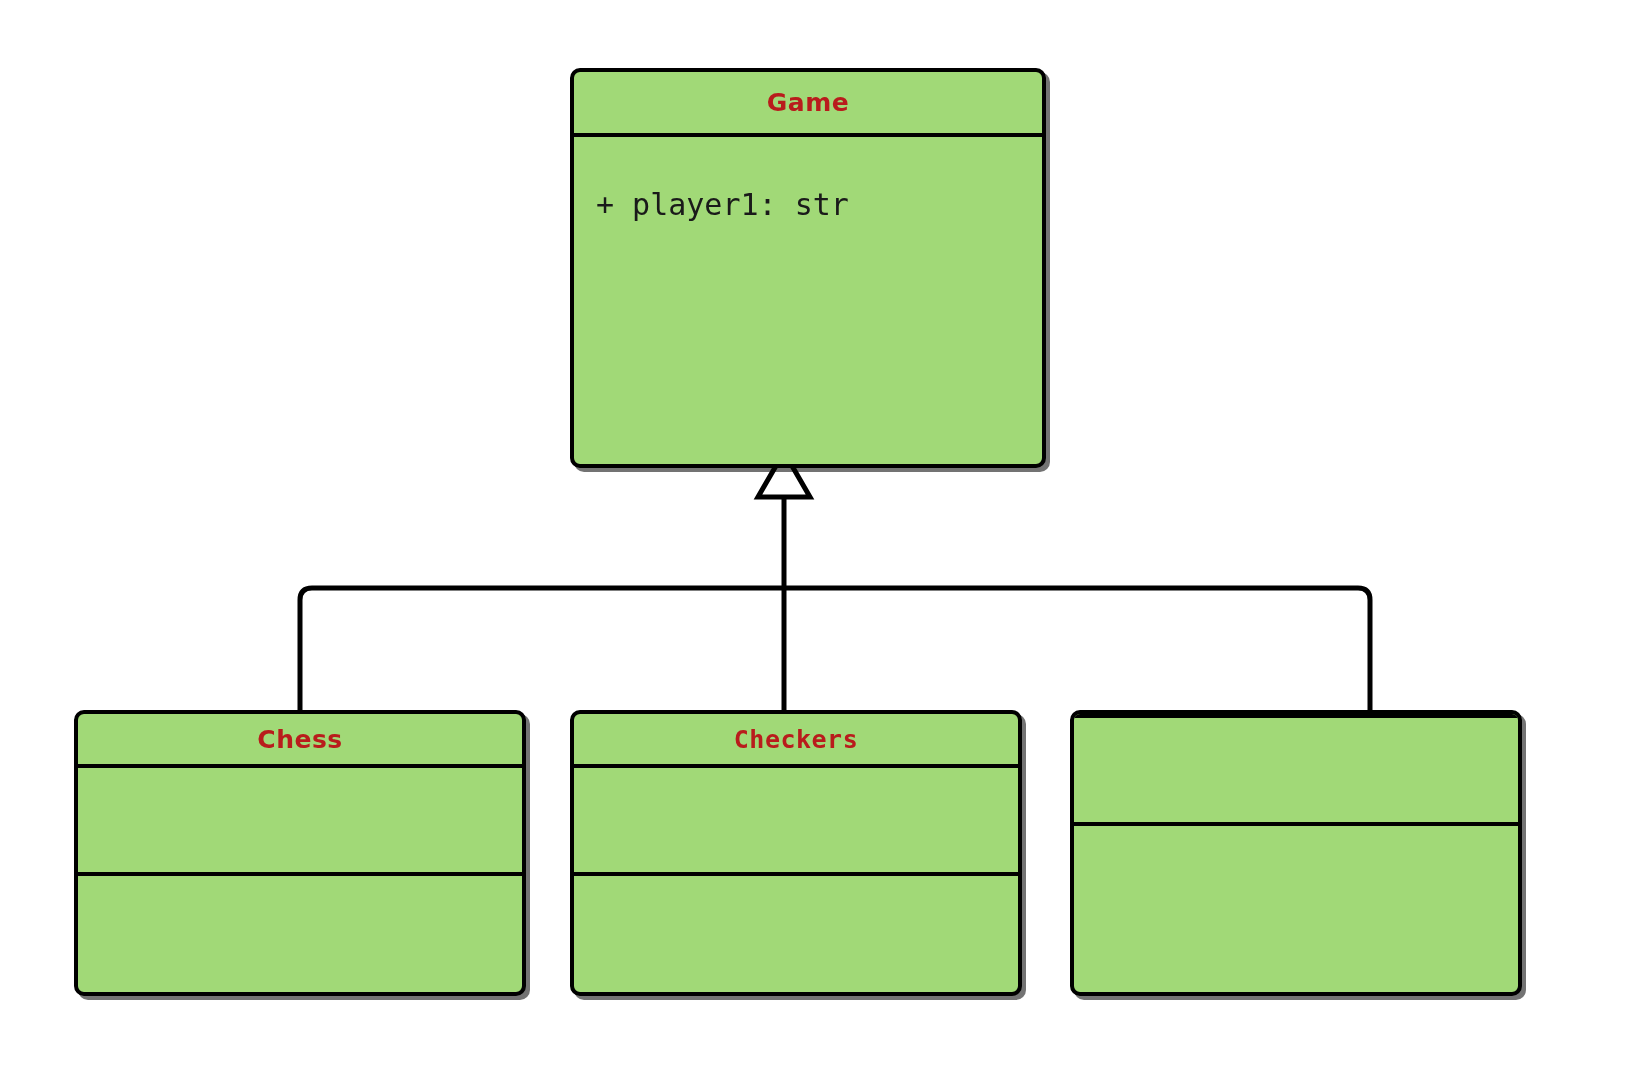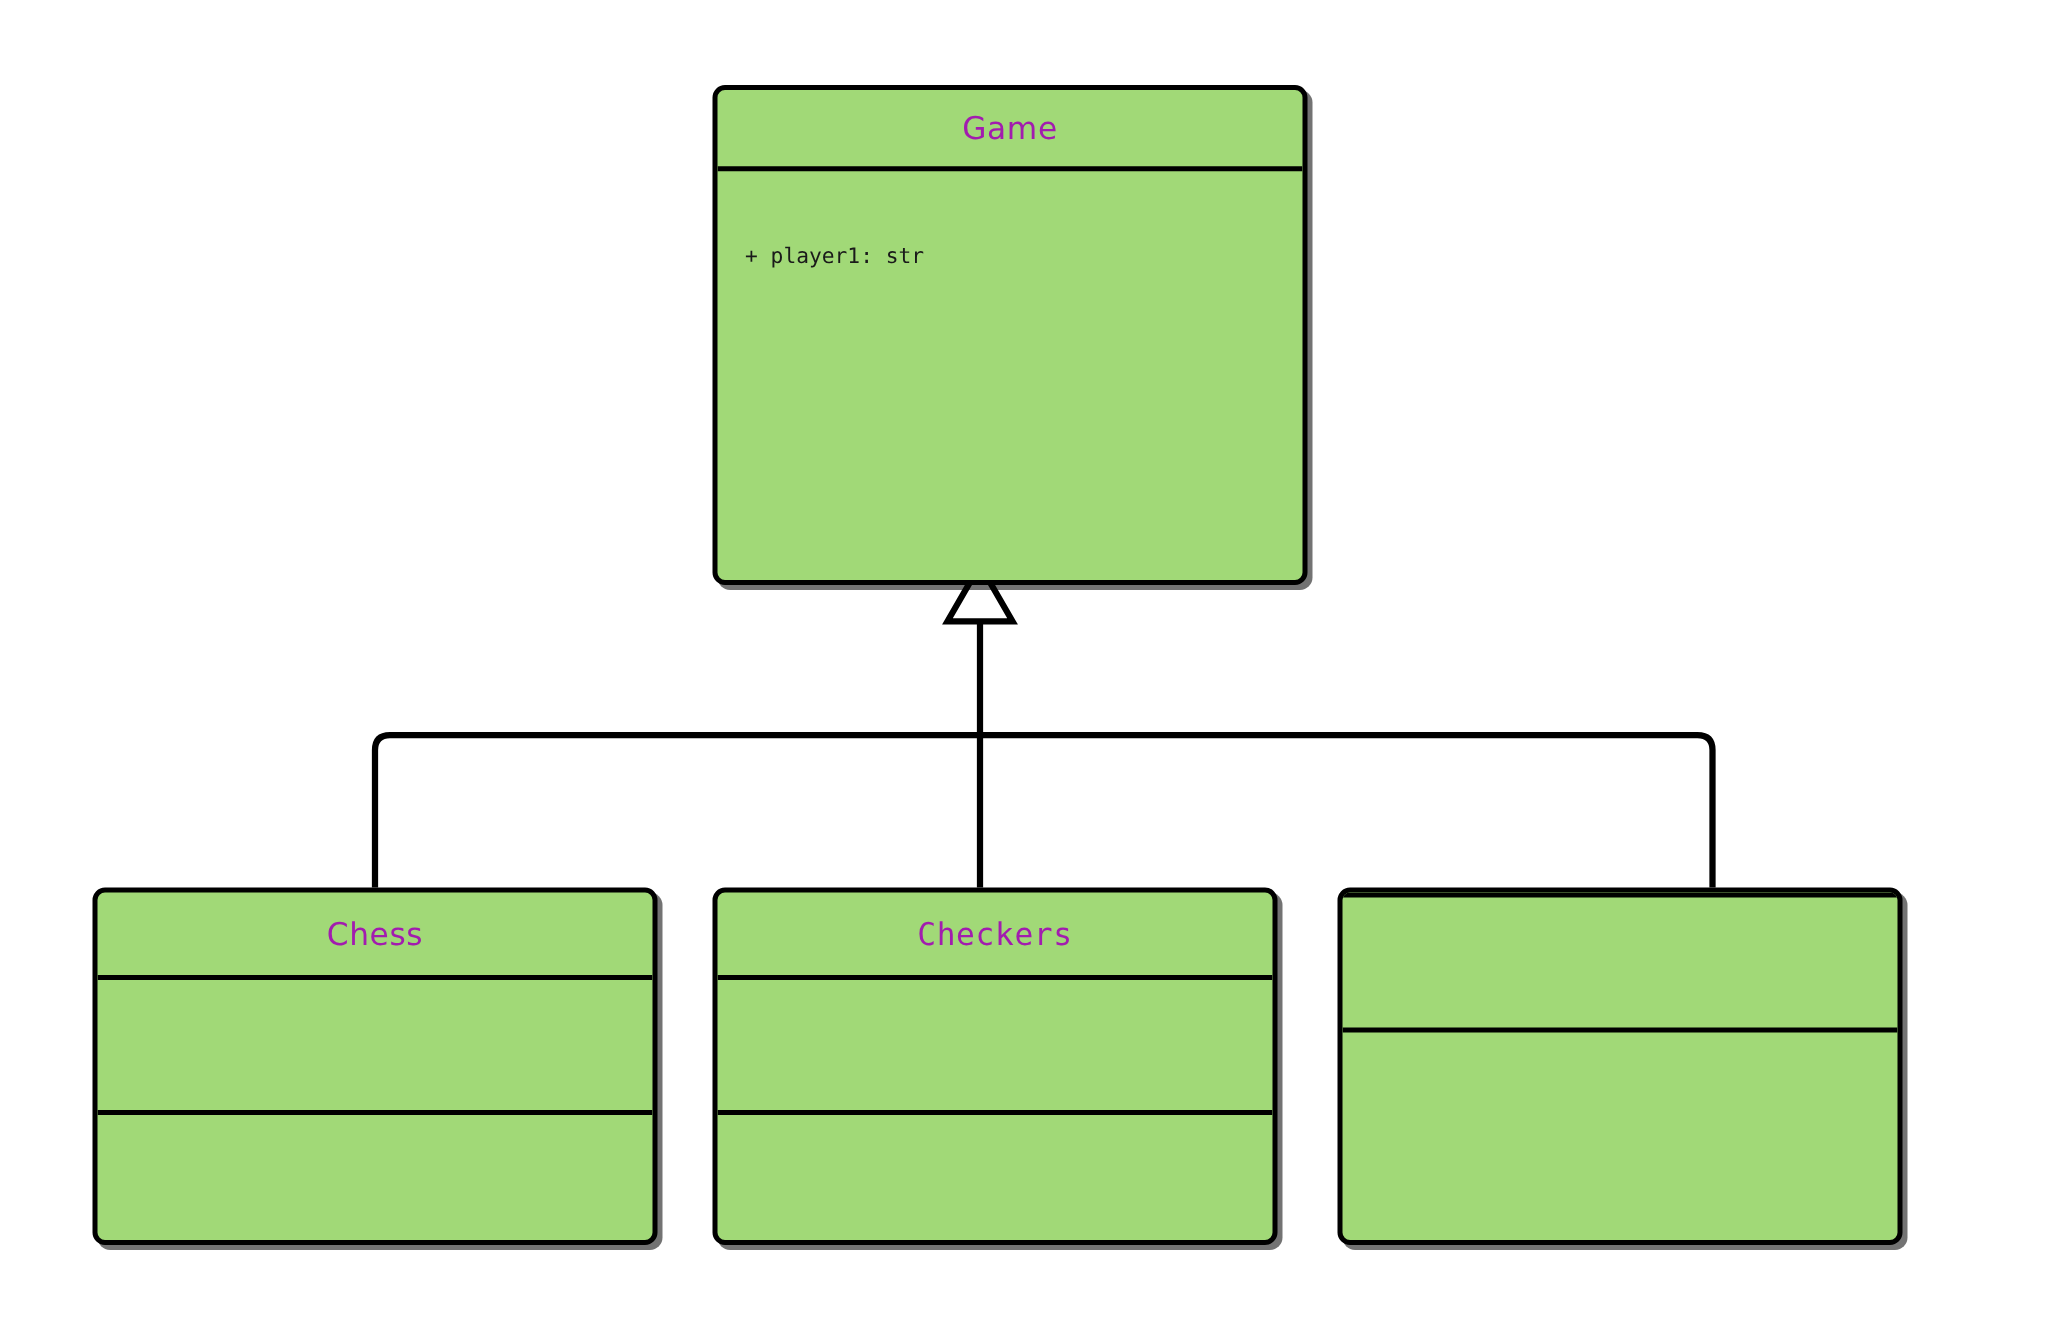--- a/index.html
+++ b/index.html
@@ -40,22 +40,22 @@
     box-sizing: border-box;
     position: relative;
   }
   .uml-compartment.divided {
     border-top: 4px solid #000000;
   }
   .uml-title {
     display: flex;
     align-items: center;
     justify-content: center;
-    font-weight: normal;
-    color: #a21caf;
+    font-weight: bold;
+    color: #b91c1c;
     letter-spacing: 0.5px;
   }
   .uml-title.sans {
     font-family: "DejaVu Sans", sans-serif;
   }
   .uml-title.mono {
     font-family: "DejaVu Sans Mono", monospace;
   }
   .uml-members {
     display: flex;
@@ -79,35 +79,35 @@
     top: 68px;
     width: 476px;
     height: 400px;
   }
   #class-game .uml-title {
     height: 61px;
     font-size: 25px;
   }
   #class-game .attributes {
     height: 140px;
-    font-size: 17px;
+    font-size: 30px;
   }
   #class-game .methods {
     height: 167px;
     font-size: 27px;
   }
 
   
   .child-class {
     top: 710px;
     width: 452px;
     height: 286px;
   }
   .child-class .uml-title {
-    height: 66px;
+    height: 50px;
     font-size: 25px;
   }
   .child-class .attributes {
     height: 108px;
   }
   .child-class .methods {
     height: 113px;
   }
   #class-chess  { left: 74px; }
   #class-checkers { left: 570px; }

